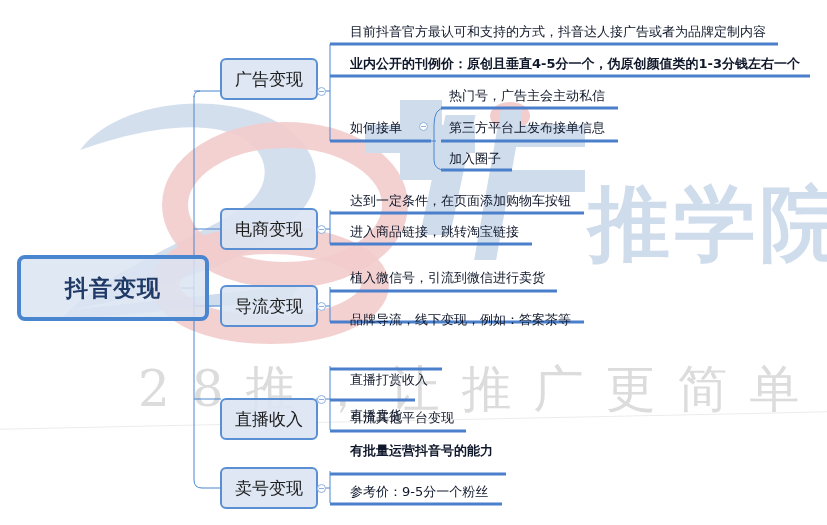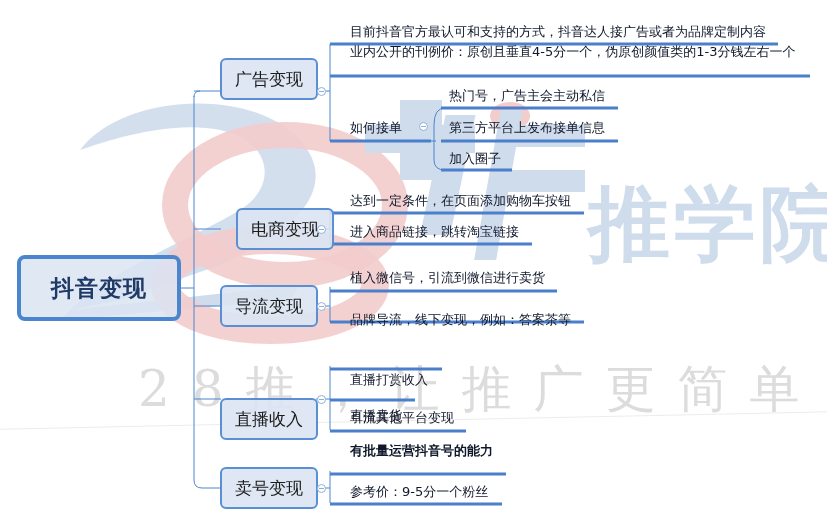--- a/index.html
+++ b/index.html
@@ -1,21 +1,21 @@
 <!DOCTYPE html>
 <html><head>
 <meta charset="utf-8">
 <style>
   html, body { margin: 0; padding: 0; background: #ffffff; }
   body { width: 827px; height: 525px; position: relative; overflow: hidden;
          font-family: "DejaVu Sans", "Liberation Sans", sans-serif; }
   .wm { position: absolute; pointer-events: none; }
   svg.layer { position: absolute; left: 0; top: 0; }
   .root {
-    position: absolute; left: 17px; top: 255px; width: 164px; height: 66px;
+    position: absolute; left: 17px; top: 255px; width: 192px; height: 66px;
     box-sizing: border-box; border: 4px solid #4a86cf; border-radius: 8px;
     background: rgba(218,228,242,0.85);
     display: flex; align-items: center; justify-content: center;
     font-size: 23px; font-weight: bold; color: #1f3a66; letter-spacing: 1px;
   }
   .topic {
     position: absolute; width: 98px; height: 42px; box-sizing: border-box;
     border: 2px solid #5a8fd4; border-radius: 6px; background: rgba(218,228,242,0.9);
     display: flex; align-items: center; justify-content: center;
     font-size: 17px; color: #1c1c1c;
@@ -98,34 +98,34 @@
     <path d="M330 400 H 415"></path>
     <path d="M330 431 H 466"></path>
     <path d="M330 474 H 506"></path>
     <path d="M330 504 H 502"></path>
   </g>
 </svg>
 
 <div class="root">抖音变现</div>
 
 <div class="topic" style="left:220px;top:58px;">广告变现</div>
-<div class="topic" style="left:236px;top:208px;">电商变现</div>
+<div class="topic" style="left:220px;top:208px;">电商变现</div>
 <div class="topic" style="left:220px;top:285px;">导流变现</div>
 <div class="topic" style="left:220px;top:398px;">直播收入</div>
 <div class="topic" style="left:220px;top:467px;">卖号变现</div>
 
 <div class="collapse" style="left:317px;top:87px;"></div>
 <div class="collapse" style="left:317px;top:225px;"></div>
 <div class="collapse" style="left:317px;top:302px;"></div>
 <div class="collapse" style="left:317px;top:395px;"></div>
 <div class="collapse" style="left:317px;top:484px;"></div>
 <div class="collapse" style="left:419px;top:122px;"></div>
 
 <div class="leaf" style="left:350px;top:24px;">目前抖音官方最认可和支持的方式，抖音达人接广告或者为品牌定制内容</div>
-<div class="leaf" style="left:350px;top:44px;">业内公开的刊例价：原创且垂直4-5分一个，伪原创颜值类的1-3分钱左右一个</div>
+<div class="leaf" style="left:350px;top:56px;font-weight:bold;">业内公开的刊例价：原创且垂直4-5分一个，伪原创颜值类的1-3分钱左右一个</div>
 <div class="leaf" style="left:350px;top:120px;">如何接单</div>
 <div class="leaf" style="left:449px;top:88px;">热门号，广告主会主动私信</div>
 <div class="leaf" style="left:449px;top:120px;">第三方平台上发布接单信息</div>
 <div class="leaf" style="left:449px;top:151px;">加入圈子</div>
 
 <div class="leaf" style="left:350px;top:193px;">达到一定条件，在页面添加购物车按钮</div>
 <div class="leaf" style="left:350px;top:224px;">进入商品链接，跳转淘宝链接</div>
 
 <div class="leaf" style="left:350px;top:270px;">植入微信号，引流到微信进行卖货</div>
 <div class="leaf" style="left:350px;top:312px;">品牌导流，线下变现，例如：答案茶等</div>

